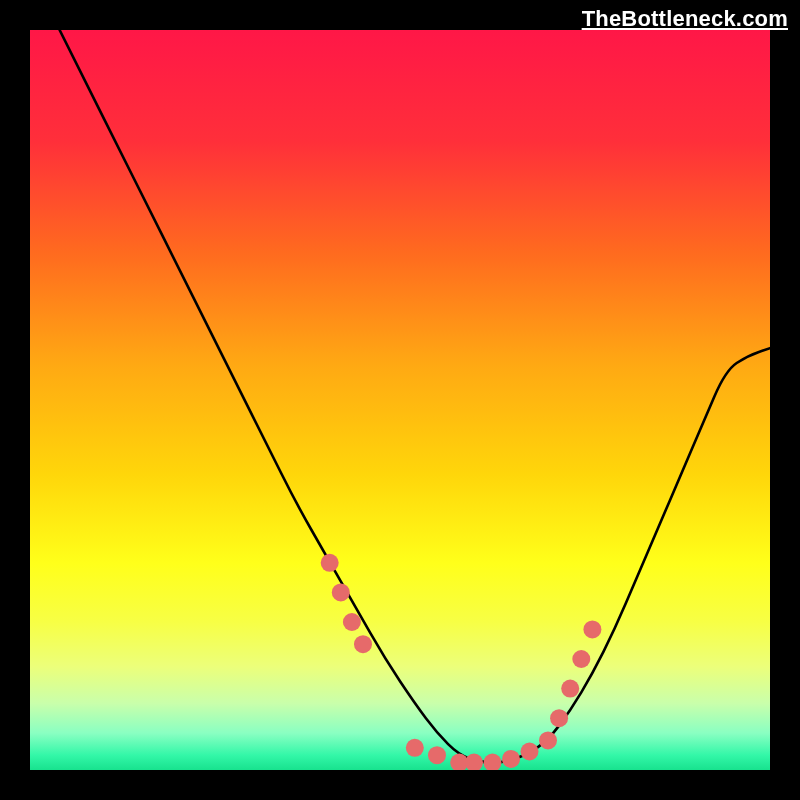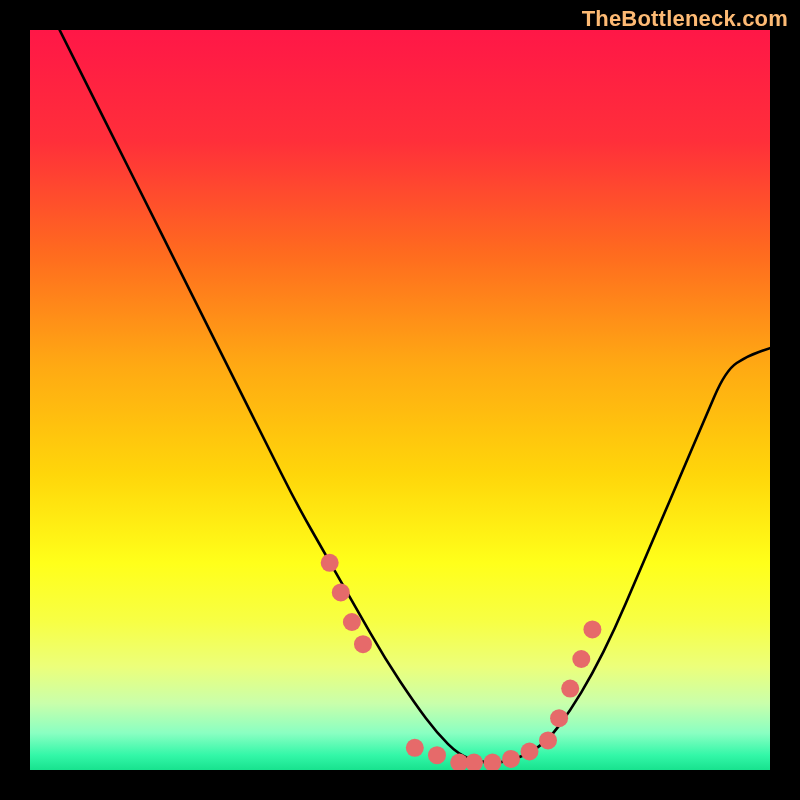--- a/index.html
+++ b/index.html
@@ -10,22 +10,23 @@
     background: #000;
     position: relative;
   }
   .attribution {
     position: absolute;
     top: 6px;
     right: 12px;
     font-family: Arial, Helvetica, sans-serif;
     font-size: 22px;
     font-weight: bold;
-    color: #fdba74;
+    color: #ffffff;
     letter-spacing: 0.2px;
+    text-decoration: underline;
   }
   .plot-frame {
     position: absolute;
     left: 30px;
     top: 30px;
     width: 740px;
     height: 740px;
     background: #000;
     overflow: hidden;
   }

